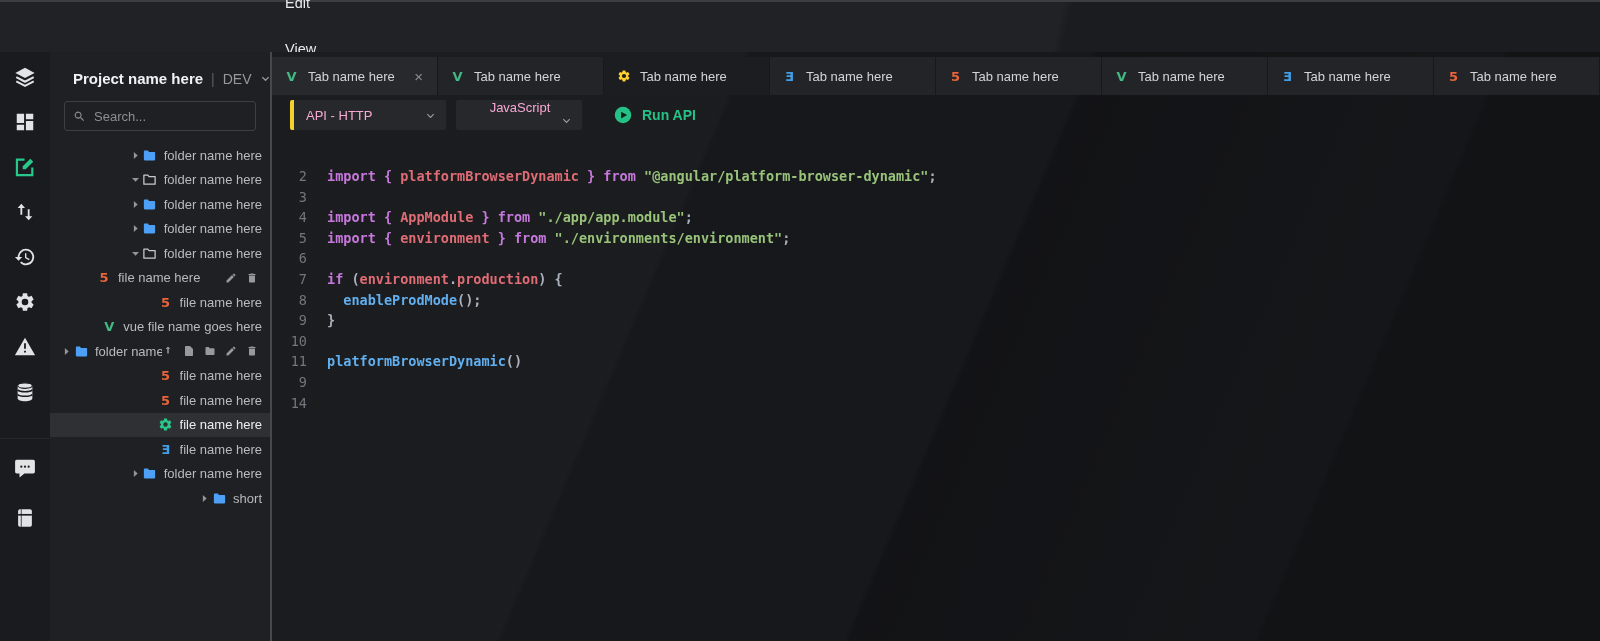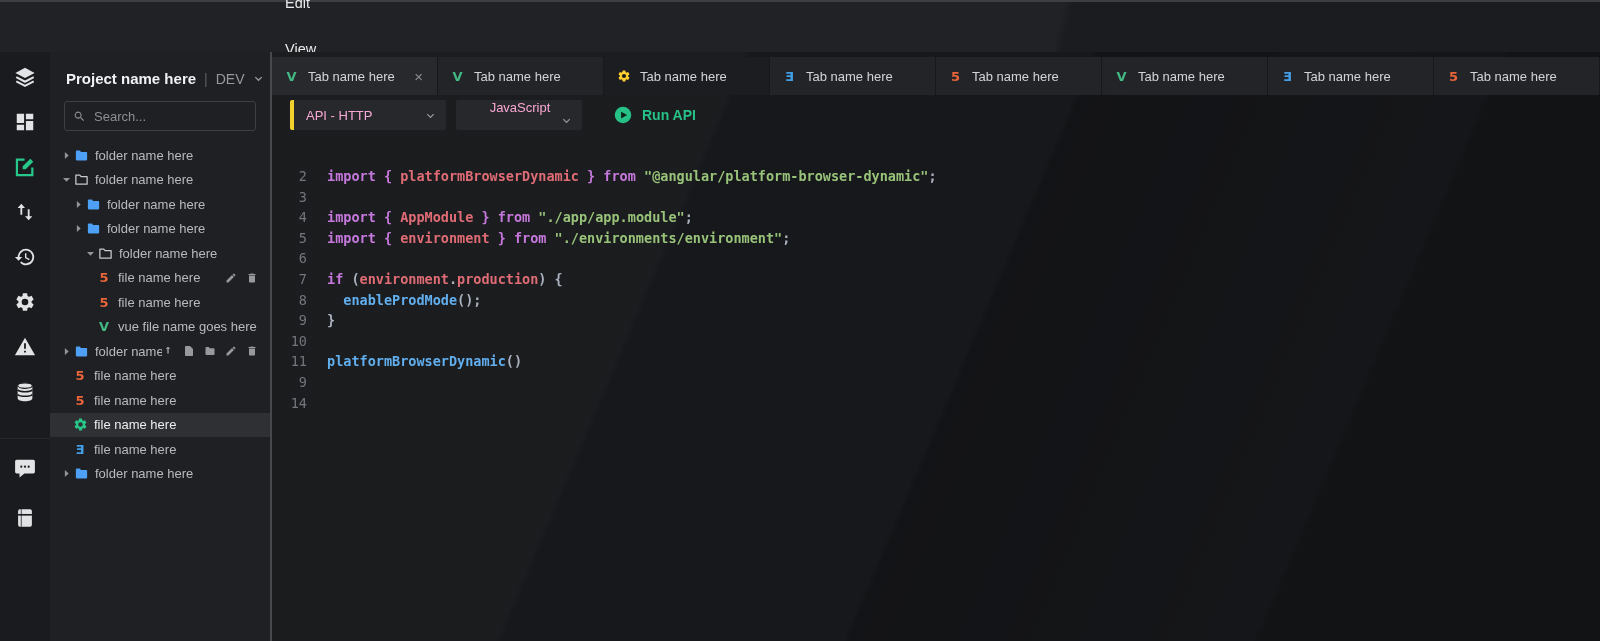--- a/index.html
+++ b/index.html
@@ -37,40 +37,40 @@
   }
   .rail-item{ width:22px; height:22px; color:#e2e3e5; }
   .rail-item svg{ width:22px; height:22px; display:block; }
   .rail-item.active{ color:var(--accent); }
   
   .sidebar{
     position:absolute; top:52px; left:50px; width:222px; height:589px;
     background:#1f2023; border-right:2px solid #46484b;
   }
   .side-header{ display:flex; align-items:baseline; gap:8px; padding:18px 14px 0 16px; }
-  .project-name{ font-size:15px; font-weight:bold; color:#f1f2f3; white-space:nowrap; }
+  .project-name{ font-size:15px; font-weight:bold; color:#f1f2f3; white-space:nowrap;margin-left:7px; }
   .side-sep{ color:#5c5e62; font-size:14px; }
   .env-label{ font-size:14px; color:#96989c; }
   .env-chevron{ width:11px; height:11px; color:#96989c; align-self:center; }
   .env-chevron svg{ width:11px; height:11px; display:block; }
   .searchbox{
     margin:14px 14px 0 14px; height:30px;
     border:1px solid #3d3f43; border-radius:3px;
     display:flex; align-items:center; padding:0 8px; gap:6px;
   }
   .searchbox .icon svg{ width:13px; height:13px; display:block; color:#8b8e93; }
   .searchbox input{
     flex:1; background:transparent; border:none; outline:none;
     color:#cfd0d2; font-size:13px; font-family:"Liberation Sans",sans-serif; width:100%;
   }
   .searchbox input::placeholder{ color:#8b8e93; }
   .tree{ margin-top:12px; }
   .tree-row{
     height:24.5px; display:flex; align-items:center;
-    font-size:13px; color:#b8babd; padding-right:8px; cursor:default;
+    font-size:13px; color:#b8babd; padding-right:8px; cursor:default;justify-content:flex-end;
   }
   .tree-row.selected{ background:#2e3033; color:#ededee; }
   .caret{ width:13px; flex:0 0 13px; color:#93959a; }
   .caret svg{ width:13px; height:13px; display:block; }
   .tree-icon{ width:16px; flex:0 0 16px; margin-right:6px; display:flex; justify-content:center;}
   .tree-icon svg{ width:15px; height:15px; display:block; }
   .glyph-icon{ font-family:"DejaVu Sans",sans-serif; font-weight:bold; font-size:13px; line-height:1; }
   .row-actions{ margin-left:auto; display:flex; gap:9px; align-items:center; padding-right:4px; }
   .row-actions .icon{ width:12px; height:12px; color:#97999d; }
   .row-actions .icon svg{ width:12px; height:12px; display:block; }
@@ -359,20 +359,33 @@
               <path d="M9 5.5l7 6.5-7 6.5z"></path>
             </svg>
           </span>
           <span class="tree-icon" style="color: rgb(77, 160, 245);">
             <svg viewBox="0 0 24 24" fill="currentColor">
               <path d="M9.6 4H4.5C3.7 4 3 4.7 3 5.5v13c0 .8.7 1.5 1.5 1.5h15c.8 0 1.5-.7 1.5-1.5V8c0-.8-.7-1.5-1.5-1.5h-8.4L9.6 4z"></path>
             </svg>
           </span>
           <span class="tree-label">folder name here</span>
         </div>
+        <div class="tree-row" style="padding-left: 10px;">
+          <span class="caret">
+            <svg viewBox="0 0 24 24" fill="currentColor">
+              <path d="M9 5.5l7 6.5-7 6.5z"></path>
+            </svg>
+          </span>
+          <span class="tree-icon" style="color: rgb(77, 160, 245);">
+            <svg viewBox="0 0 24 24" fill="currentColor">
+              <path d="M9.6 4H4.5C3.7 4 3 4.7 3 5.5v13c0 .8.7 1.5 1.5 1.5h15c.8 0 1.5-.7 1.5-1.5V8c0-.8-.7-1.5-1.5-1.5h-8.4L9.6 4z"></path>
+            </svg>
+          </span>
+          <span class="tree-label">short</span>
+        </div>
       </div>
   </div>
 
   <div class="main">
     <div class="tabbar" id="tabbar">
         <div class="tab active">
           <span class="tab-icon glyph-icon" style="color: rgb(66, 184, 131);">V</span>
           <span class="tab-label">Tab name here</span>
           <span class="tab-close">×</span>
         </div>

